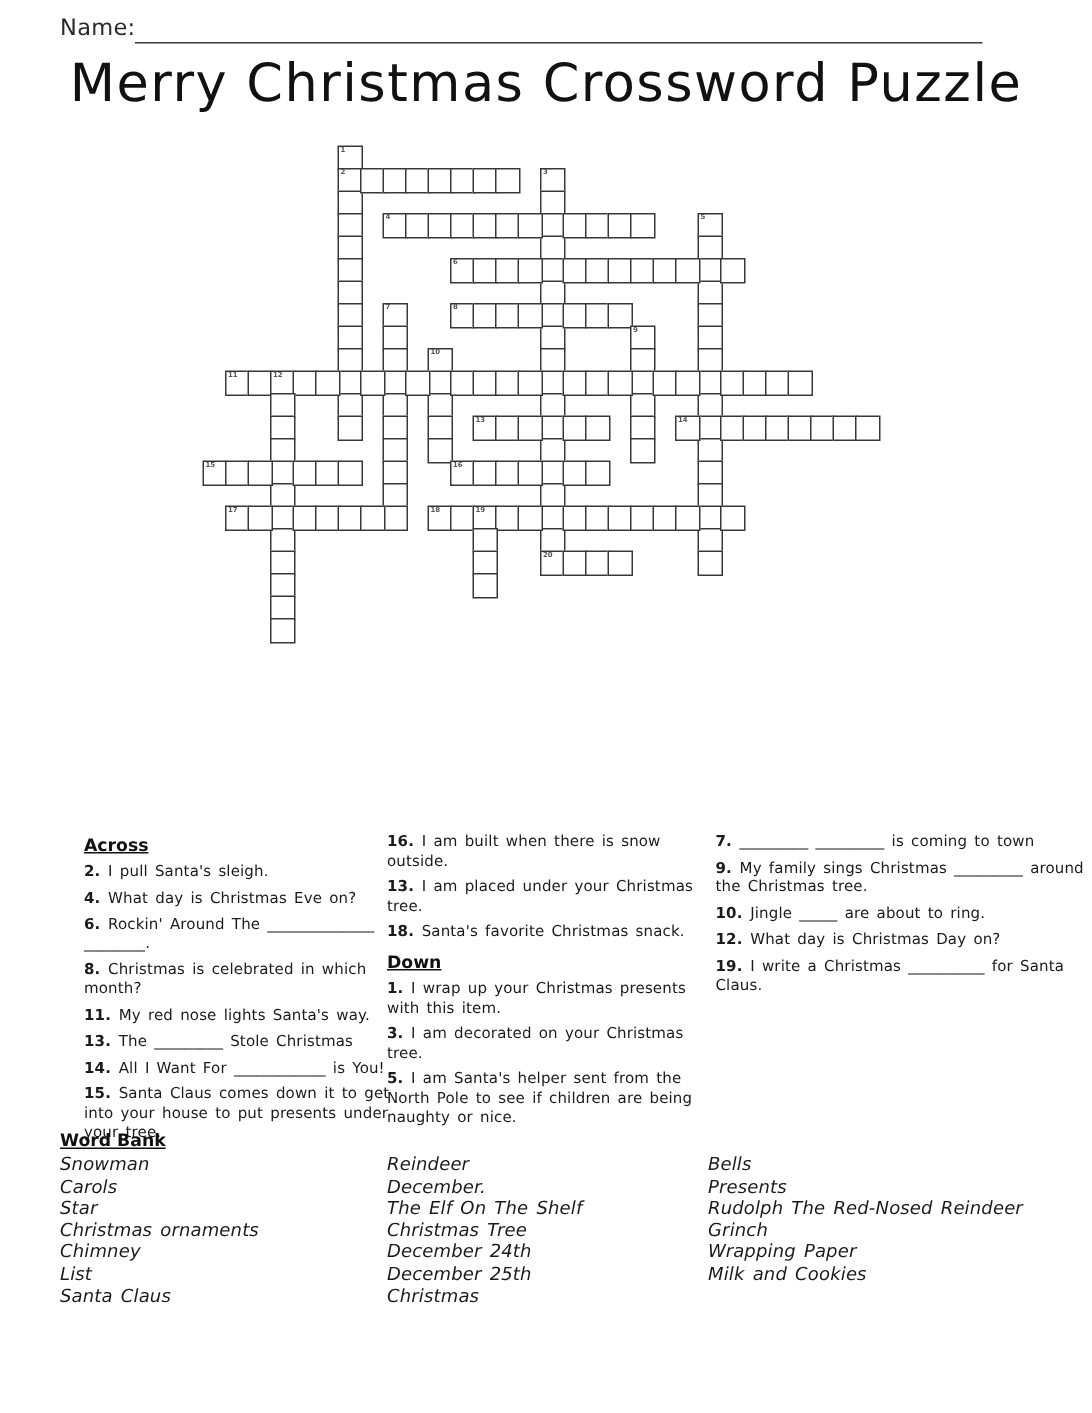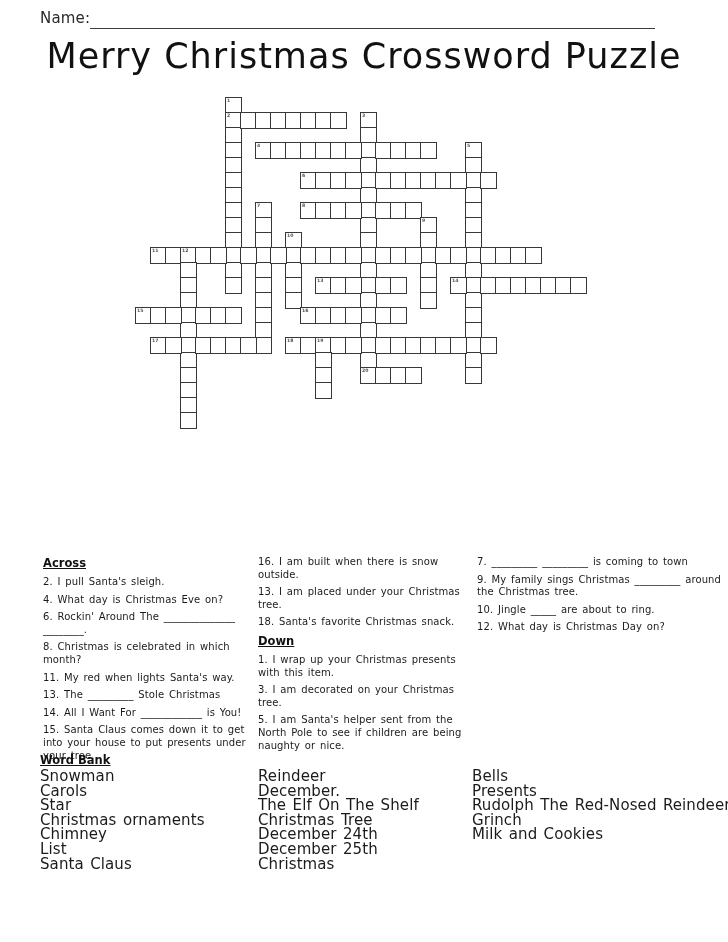--- a/index.html
+++ b/index.html
@@ -18,34 +18,34 @@
 
   
   #grid{position:absolute;left:0;top:0;}
   .cell{position:absolute;width:16.5px;height:16.5px;box-sizing:border-box;
         border:1.6px solid #383838;background:#fff;}
   .cellnum{position:absolute;top:0;left:1px;font-size:4.6px;line-height:5.5px;
            color:#555;font-weight:bold;}
 
   
   .clue-col{position:absolute;top:556px;}
-  #clue-col-1{left:43px;width:212px;}
+  #clue-col-1{left:56px;width:212px;}
   #clue-col-2{left:258px;width:218px;}
   #clue-col-3{left:477px;width:246px;}
   .clue-header{font-size:11.5px;font-weight:bold;text-decoration:underline;
                margin:0 0 6px 0;color:#111;}
   .clue{font-size:10px;line-height:12.6px;margin:0 0 5px 0;color:#1b1b1b;
         letter-spacing:.1px;word-spacing:1.5px;}
-  .cnum{font-weight:normal;}
+  .cnum{font-weight:bold;}
 
   
   #wordbank-header{position:absolute;left:40px;top:753px;font-size:11.5px;
                    font-weight:bold;text-decoration:underline;color:#111;}
-  .bank-col{position:absolute;top:769px;font-size:15px;line-height:14.6px;
-            letter-spacing:.1px;word-spacing:1.5px;color:#1b1b1b;}
+  .bank-col{position:absolute;top:769px;font-size:12px;line-height:14.6px;
+            letter-spacing:.1px;word-spacing:1.5px;color:#1b1b1b;font-style:italic;}
   #bank-col-1{left:40px;width:212px;}
   #bank-col-2{left:258px;width:210px;}
   #bank-col-3{left:472px;width:252px;}
   .bank-item{white-space:nowrap;}
 </style>
 </head>
 <body>
 
 <div id="page">
 
@@ -282,39 +282,40 @@
       <div class="cell" style="left: 390px; top: 367px;"></div>
       <div class="cell" style="left: 405px; top: 367px;"></div>
     </div>
 
   <div class="clue-col" id="clue-col-1">
       <div class="clue-header">Across</div>
       <div class="clue"><span class="cnum">2. </span><span>I pull Santa's sleigh.</span></div>
       <div class="clue"><span class="cnum">4. </span><span>What day is Christmas Eve on?</span></div>
       <div class="clue"><span class="cnum">6. </span><span>Rockin' Around The ______________ ________.</span></div>
       <div class="clue"><span class="cnum">8. </span><span>Christmas is celebrated in which month?</span></div>
-      <div class="clue"><span class="cnum">11. </span><span>My red when lights Santa's way.</span></div>
+      <div class="clue"><span class="cnum">11. </span><span>My red nose lights Santa's way.</span></div>
       <div class="clue"><span class="cnum">13. </span><span>The _________ Stole Christmas</span></div>
       <div class="clue"><span class="cnum">14. </span><span>All I Want For ____________ is You!</span></div>
       <div class="clue"><span class="cnum">15. </span><span>Santa Claus comes down it to get into your house to put presents under your tree.</span></div>
     </div>
   <div class="clue-col" id="clue-col-2">
       <div class="clue"><span class="cnum">16. </span><span>I am built when there is snow outside.</span></div>
       <div class="clue"><span class="cnum">13. </span><span>I am placed under your Christmas tree.</span></div>
       <div class="clue"><span class="cnum">18. </span><span>Santa's favorite Christmas snack.</span></div>
       <div class="clue-header">Down</div>
       <div class="clue"><span class="cnum">1. </span><span>I wrap up your Christmas presents with this item.</span></div>
       <div class="clue"><span class="cnum">3. </span><span>I am decorated on your Christmas tree.</span></div>
       <div class="clue"><span class="cnum">5. </span><span>I am Santa's helper sent from the North Pole to see if children are being naughty or nice.</span></div>
     </div>
   <div class="clue-col" id="clue-col-3">
       <div class="clue"><span class="cnum">7. </span><span>_________ _________ is coming to town</span></div>
       <div class="clue"><span class="cnum">9. </span><span>My family sings Christmas _________ around the Christmas tree.</span></div>
       <div class="clue"><span class="cnum">10. </span><span>Jingle _____ are about to ring.</span></div>
       <div class="clue"><span class="cnum">12. </span><span>What day is Christmas Day on?</span></div>
+      <div class="clue"><span class="cnum">19. </span><span>I write a Christmas __________ for Santa Claus.</span></div>
     </div>
 
   <div id="wordbank-header">Word Bank</div>
   <div class="bank-col" id="bank-col-1">
       <div class="bank-item">Snowman</div>
       <div class="bank-item">Carols</div>
       <div class="bank-item">Star</div>
       <div class="bank-item">Christmas ornaments</div>
       <div class="bank-item">Chimney</div>
       <div class="bank-item">List</div>
@@ -327,16 +328,17 @@
       <div class="bank-item">Christmas Tree</div>
       <div class="bank-item">December 24th</div>
       <div class="bank-item">December 25th</div>
       <div class="bank-item">Christmas</div>
     </div>
   <div class="bank-col" id="bank-col-3">
       <div class="bank-item">Bells</div>
       <div class="bank-item">Presents</div>
       <div class="bank-item">Rudolph The Red-Nosed Reindeer</div>
       <div class="bank-item">Grinch</div>
+      <div class="bank-item">Wrapping Paper</div>
       <div class="bank-item">Milk and Cookies</div>
     </div>
 
 </div>
 
 </body></html>

